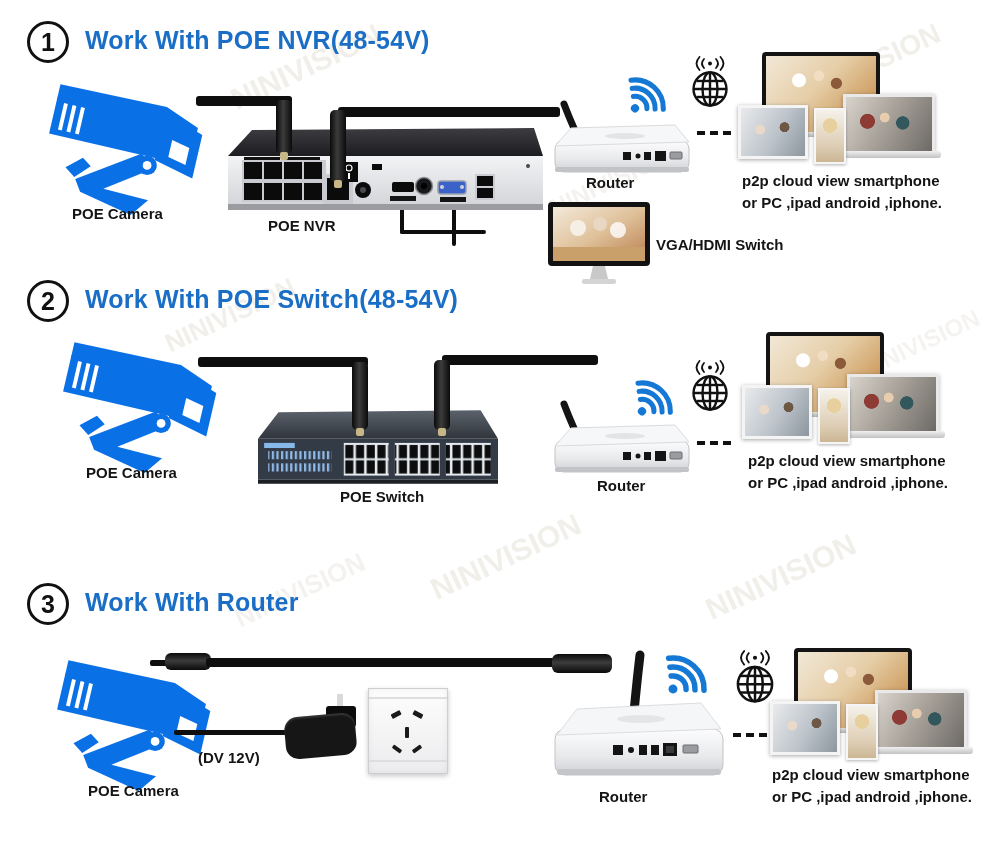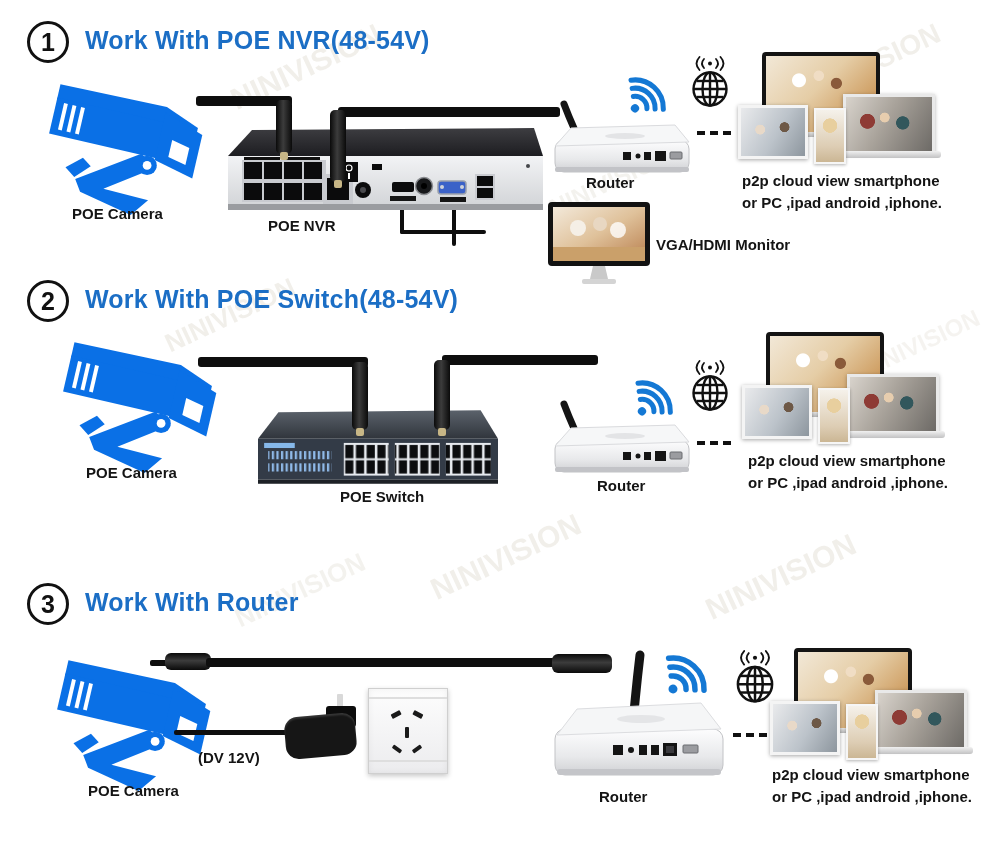--- a/index.html
+++ b/index.html
@@ -230,21 +230,21 @@
     </defs>
     <rect x="2" y="2" width="102" height="64" rx="4" fill="#121212"></rect>
     <rect x="7" y="7" width="92" height="54" fill="url(#ph1)"></rect>
     <circle cx="32" cy="28" r="8" fill="#f5efe6"></circle>
       <circle cx="54" cy="24" r="7" fill="#e8d7c2"></circle>
     <circle cx="72" cy="30" r="8" fill="#fff" opacity=".8"></circle>
     <rect x="7" y="47" width="92" height="14" fill="#caa06a"></rect>
     <polygon points="47,66 59,66 62,79 44,79" fill="#c9c9c9"></polygon>
     <rect x="36" y="79" width="34" height="5" rx="2" fill="#d4d4d4"></rect>
   </svg>
-  <div class="abs lbl" style="left:656px;top:236px;">VGA/HDMI Monitor</div>
+  <div class="abs lbl" style="left:656px;top:236px;">VGA/HDMI Switch</div>
 
   <div class="abs numcircle" style="left:27px;top:280px;">2</div>
   <div class="abs title" style="left:85px;top:280px;">Work With POE Switch(48-54V)</div>
 
   <svg class="abs" style="left:62px;top:330px;" width="170" height="146" viewBox="0 0 175 150">
     <g fill="#0a70e6">
       <g transform="rotate(13 85 60)">
         <path d="M4,30 L116,28 L152,42 L152,50 L4,46 Z"></path>
         <rect x="4" y="44" width="114" height="38"></rect>
         <path d="M116,34 L158,48 L158,94 L116,84 Z"></path>

